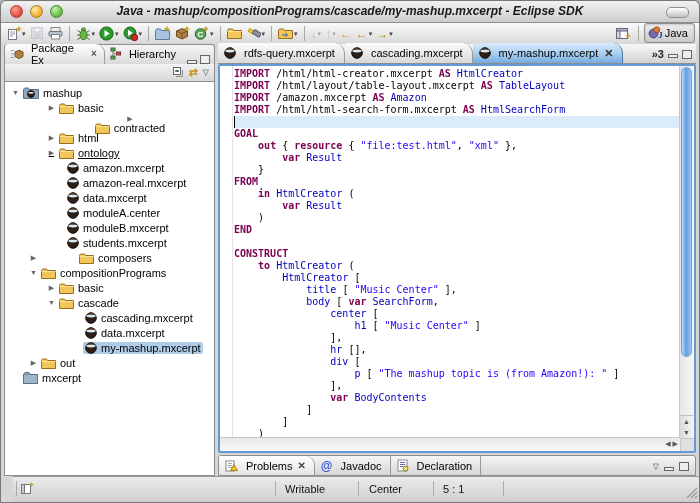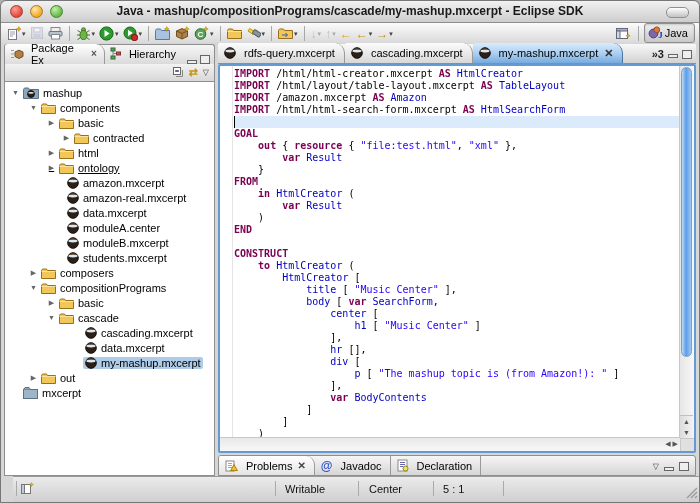--- a/index.html
+++ b/index.html
@@ -1,20 +1,20 @@
 <!DOCTYPE html>
 <html><head>
 <meta charset="utf-8">
 <style>
   html,body{margin:0;padding:0;}
   body{width:700px;height:503px;overflow:hidden;font-family:"Liberation Sans",sans-serif;background:#b0b0b0;}
   .window{position:absolute;inset:0;background:#d6d6d6;border:1px solid #777;border-radius:6px 6px 0 0;box-sizing:border-box;}
 
   
-  .titlebar{height:21px;background:linear-gradient(#f2f2f2,#cdcdcd);border-bottom:1px solid #8e8e8e;border-radius:6px 6px 0 0;position:relative;}
+  .titlebar{height:21px;background:linear-gradient(#f2f2f2,#cdcdcd);border-bottom:1px solid #8e8e8e;border-radius:6px 6px 0 0;position:relative;font-style:italic;}
   .lights{position:absolute;left:9px;top:4px;display:flex;gap:7px;}
   .light{width:13px;height:13px;border-radius:50%;box-sizing:border-box;}
   .light.red{background:radial-gradient(circle at 35% 30%,#ffa08e,#e2463d 70%);border:1px solid #a83a30;}
   .light.yellow{background:radial-gradient(circle at 35% 30%,#ffe9a8,#f0a823 70%);border:1px solid #ad7d1a;}
   .light.green{background:radial-gradient(circle at 35% 30%,#c4efa8,#62ba46 70%);border:1px solid #44882e;}
   .wtitle{text-align:center;font-size:12px;font-weight:bold;color:#1a1a1a;line-height:20px;white-space:nowrap;overflow:hidden;}
   .oval{position:absolute;right:10px;top:6px;width:21px;height:9px;border-radius:5px;background:linear-gradient(#ffffff,#c2c2c2);border:1px solid #909090;}
 
   
   .toolbar{height:20px;background:linear-gradient(#fbfbfb,#d9d9d9);border-bottom:1px solid #9a9a9a;display:flex;align-items:center;padding:0 4px;position:relative;}
@@ -312,45 +312,33 @@
               <span class="tree-icon">
                 <svg width="16" height="13" viewBox="0 0 16 13">
                   <path d="M.5 12.5v-9l1-1.5h4l1 1.5h9v9z" fill="#8FA5B8" stroke="#5A7186"></path>
                   <circle cx="8" cy="8" r="3.4" fill="#2E1F16" stroke="#14100C"></circle>
                   <ellipse cx="8" cy="6.8" rx="2.9" ry=".9" fill="#D8E9F4"></ellipse>
                 </svg>
               </span>
               <span>mashup</span>
             </span>
           </div>
-          <div class="tree-row" style="padding-left: 23px;">
-            <span class="arrow">▼</span>
-            <span class="sel-wrap">
-              <span class="tree-icon">
-                <svg width="15" height="12" viewBox="0 0 15 12">
-                  <path d="M.5 11.5v-8l1-1.5h4l1 1.5h8v8z" fill="#F2C75A" stroke="#9A6E1B"></path>
-                  <path d="M.5 4.5h14" stroke="#FAE29B"></path>
-                </svg>
-              </span>
-              <span>components</span>
-            </span>
-          </div>
           <div class="tree-row" style="padding-left: 41px;">
             <span class="arrow">▶</span>
             <span class="sel-wrap">
               <span class="tree-icon">
                 <svg width="15" height="12" viewBox="0 0 15 12">
                   <path d="M.5 11.5v-8l1-1.5h4l1 1.5h8v8z" fill="#F2C75A" stroke="#9A6E1B"></path>
                   <path d="M.5 4.5h14" stroke="#FAE29B"></path>
                 </svg>
               </span>
               <span>basic</span>
             </span>
           </div>
-          <div class="tree-row" style="padding-left: 56px;">
+          <div class="tree-row" style="padding-left: 41px; flex-direction: column;">
             <span class="arrow">▶</span>
             <span class="sel-wrap">
               <span class="tree-icon">
                 <svg width="15" height="12" viewBox="0 0 15 12">
                   <path d="M.5 11.5v-8l1-1.5h4l1 1.5h8v8z" fill="#F2C75A" stroke="#9A6E1B"></path>
                   <path d="M.5 4.5h14" stroke="#FAE29B"></path>
                 </svg>
               </span>
               <span>contracted</span>
             </span>
@@ -456,21 +444,21 @@
               <span class="tree-icon">
                 <svg width="12" height="12" viewBox="0 0 12 12">
                   <circle cx="6" cy="6" r="5.3" fill="#2E1F16" stroke="#14100C"></circle>
                   <path d="M1.6 3.6a5.3 5.3 0 0 1 8.8 0z" fill="#5C4130"></path>
                   <ellipse cx="6" cy="4.1" rx="4.7" ry="1.3" fill="#D8E9F4"></ellipse>
                 </svg>
               </span>
               <span>students.mxcerpt</span>
             </span>
           </div>
-          <div class="tree-row" style="padding-left: 23px;">
+          <div class="tree-row" style="padding-left: 23px; gap: 38px;">
             <span class="arrow">▶</span>
             <span class="sel-wrap">
               <span class="tree-icon">
                 <svg width="15" height="12" viewBox="0 0 15 12">
                   <path d="M.5 11.5v-8l1-1.5h4l1 1.5h8v8z" fill="#F2C75A" stroke="#9A6E1B"></path>
                   <path d="M.5 4.5h14" stroke="#FAE29B"></path>
                 </svg>
               </span>
               <span>composers</span>
             </span>

